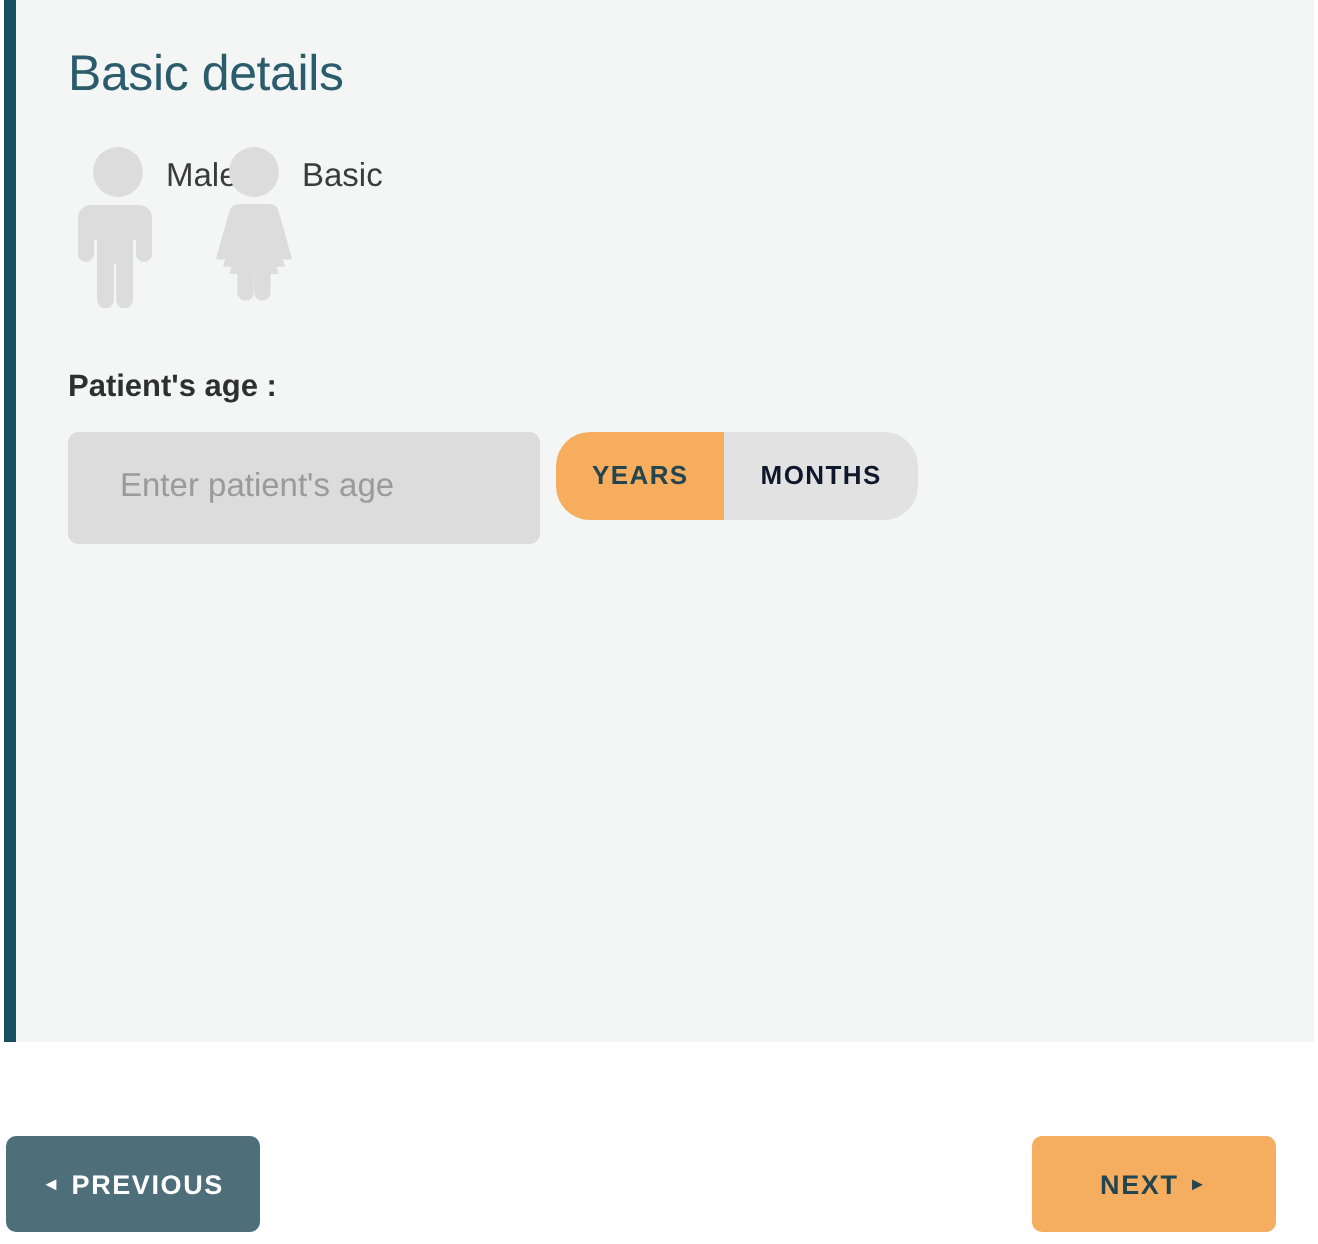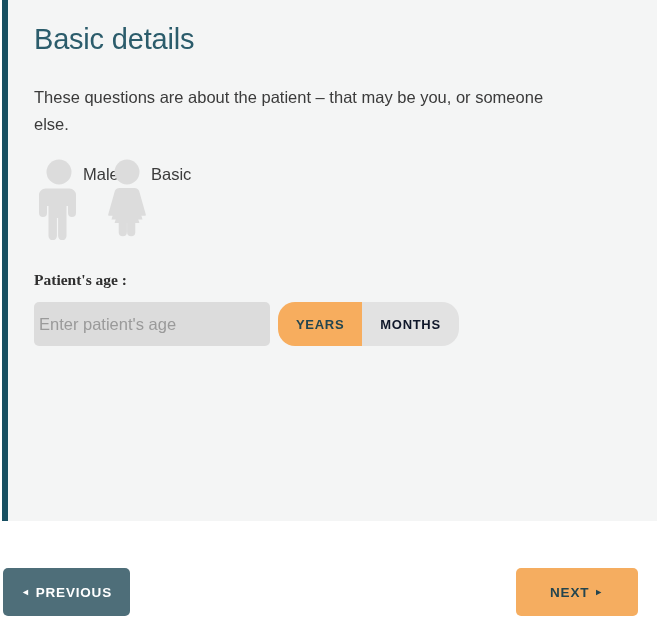--- a/index.html
+++ b/index.html
@@ -27,43 +27,43 @@
     border-left: 6px solid #174f61;
     box-sizing: border-box;
   }
   .card-inner {
     padding: 24px 26px 0 26px;
   }
 
   
   .page-title {
     color: #2b5c6b;
-    font-size: 29px;
+    font-size: 25px;
     font-weight: 400;
     letter-spacing: -0.2px;
-    margin: 0 0 28px 0;
+    margin: 0 0 14px 0;
     line-height: 1.1;
   }
   .intro {
     color: #3b3b3b;
     font-size: 16.5px;
     line-height: 1.65;
     margin: 0;
     max-width: 530px;
   }
 
   
   .field-label {
     color: #2f2f2f;
     font-size: 15.5px;
     font-weight: bold;
     margin: 0;
   }
   .gender-label { margin-top: 33px; }
-  .age-label    { margin-top: 31px; font-family: Liberation Serif, serif; }
+  .age-label    { margin-top: 31px; }
 
   
   .gender-row {
     display: flex;
     align-items: flex-start;
     margin-top: 20px;
   }
   .gender-option {
     width: 68px;
     display: flex;
@@ -87,25 +87,25 @@
   }
 
   
   .age-row {
     display: flex;
     align-items: stretch;
     margin-top: 13px;
   }
   .age-input {
     width: 236px;
-    height: 44px;
+    height: 56px;
     background: #dcdcdc;
     border: none;
     border-radius: 5px;
-    padding: 0 5px;
+    padding: 0 26px;
     font-family: "Liberation Sans", sans-serif;
     font-size: 16.5px;
     color: #be185d;
     box-sizing: border-box;
     outline: none;
   }
   .age-input::placeholder { color: #9a9a9a; }
 
   .unit-toggle {
     display: flex;
@@ -174,21 +174,20 @@
   .tri { font-size: 9px; line-height: 1; }
 </style>
 </head>
 <body>
 
 <div class="card">
   <div class="card-inner">
 
     <h1 class="page-title">Basic details</h1>
 
-    <p class="intro">These questions are about the patient – that may be you, or someone else.</p>
 
 
     <div class="gender-row">
 
       <div class="gender-option">
         <span class="gender-icon">
           <svg width="46" height="82" viewBox="0 0 46 82" xmlns="http://www.w3.org/2000/svg">
             <circle cx="23" cy="14" r="12.5" fill="#dcdcdc"></circle>
             <path d="M12.5 30.5 h21 a6.5 6.5 0 0 1 6.5 6.5 v18 a4 4 0 0 1 -8 0 v-7 h-1.5 v30 a4.2 4.2 0 0 1 -8.4 0 v-18 h-1.2 v18 a4.2 4.2 0 0 1 -8.4 0 v-30 h-1.5 v7 a4 4 0 0 1 -8 0 v-18 a6.5 6.5 0 0 1 6.5 -6.5 z" fill="#dcdcdc"></path>
           </svg>

